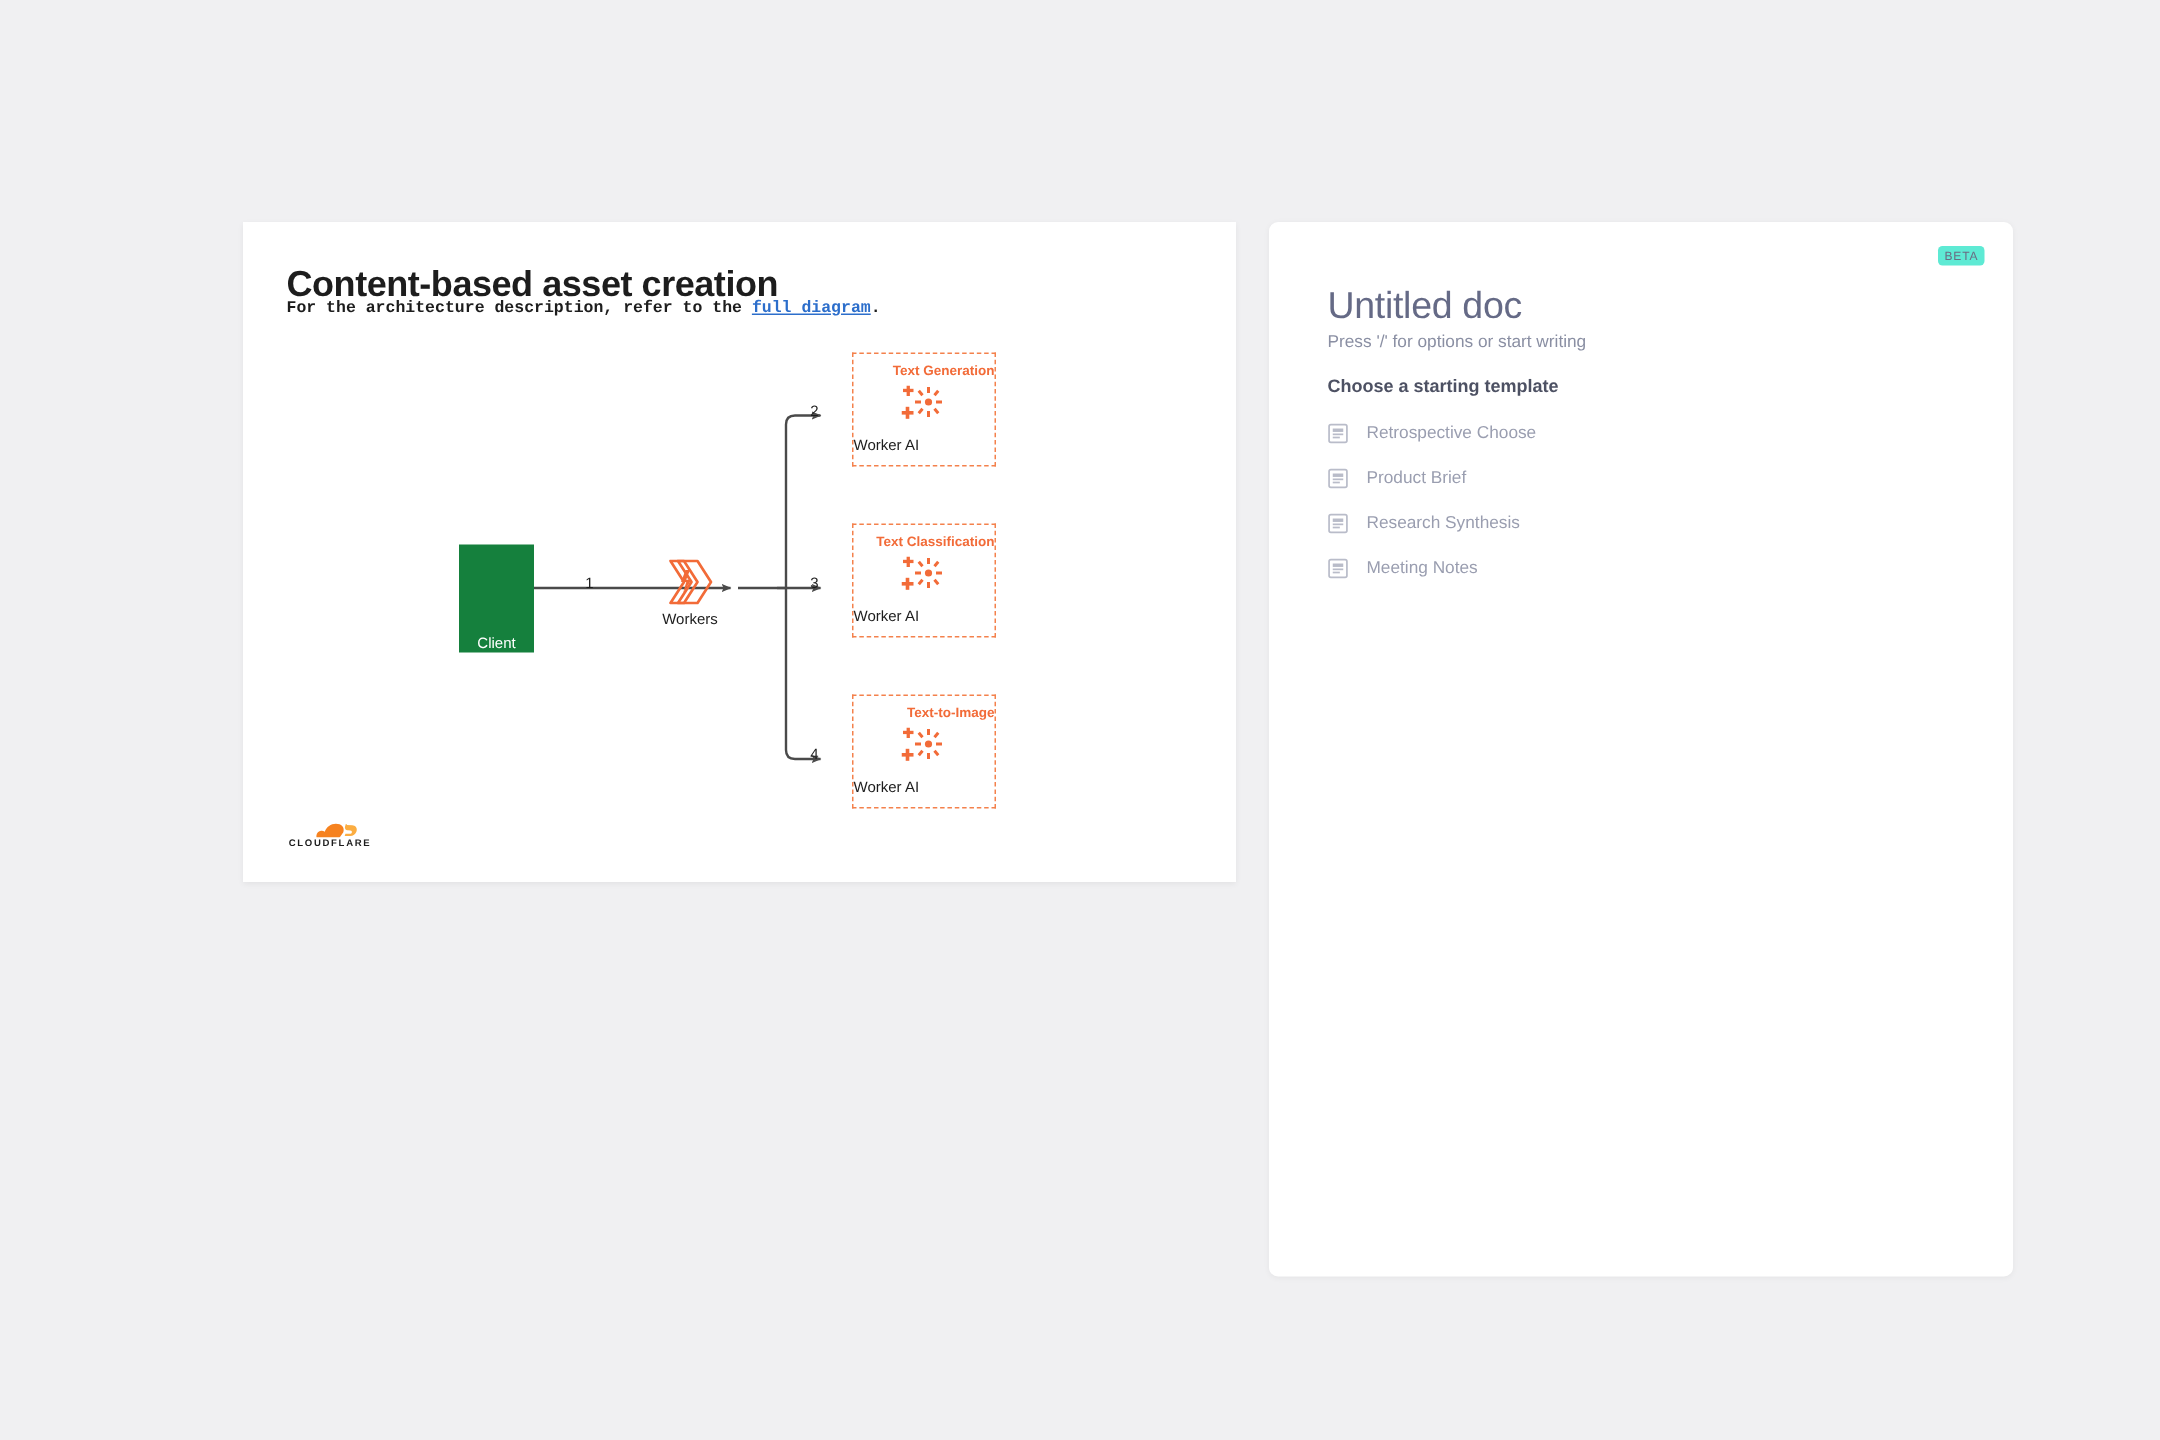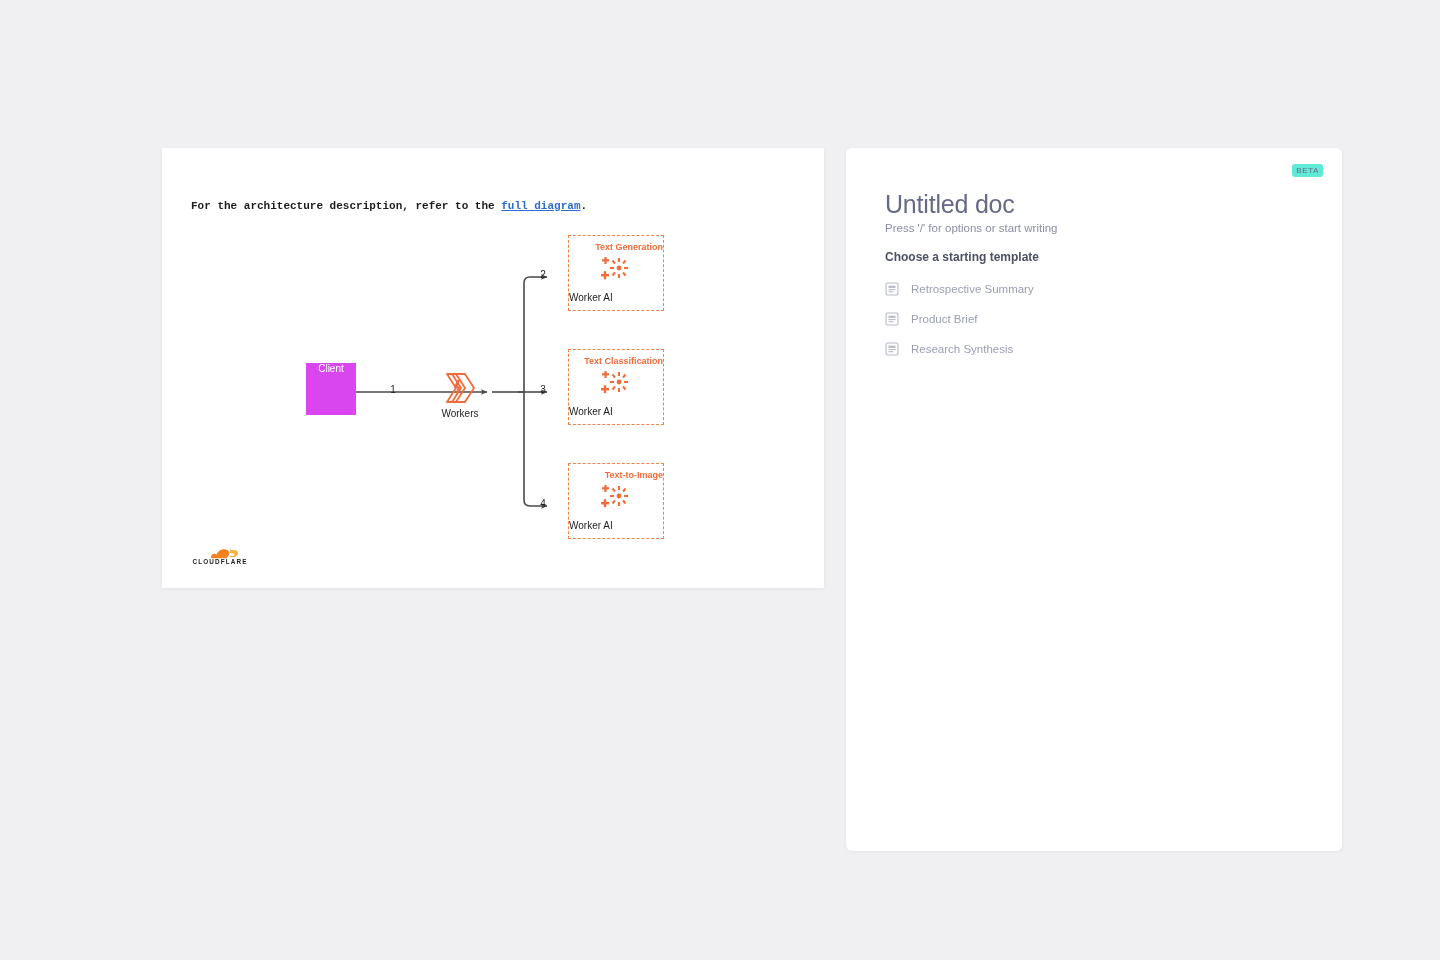--- a/index.html
+++ b/index.html
@@ -59,24 +59,24 @@
     width: 662px;
     height: 440px;
   }
 
   
   #client-node {
     position: absolute;
     left: 144px;
     top: 215px;
     width: 50px;
-    height: 52px;
-    background: #d946ef;
+    height: 72px;
+    background: #15803d;
     display: flex;
-    align-items: flex-start;
+    align-items: flex-end;
     justify-content: center;
   }
   #client-label {
     color: #ffffff;
     font-size: 10px;
     font-weight: 400;
   }
 
   
   #workers-node {
@@ -220,20 +220,21 @@
     height: 14px;
     flex: 0 0 14px;
     display: block;
   }
 </style>
 </head>
 <body>
 
 <div id="diagram-card">
 
+  <div id="diagram-title">Content-based asset creation</div>
 
   <div id="diagram-subtitle"><span>For the architecture description, refer to the </span><a href="#">full diagram</a><span>.</span></div>
 
   <svg id="graph" viewBox="0 0 662 440" xmlns="http://www.w3.org/2000/svg">
     <defs>
       <marker id="arrowhead" markerWidth="7" markerHeight="7" refX="6" refY="3.2" orient="auto" markerUnits="userSpaceOnUse">
         <path d="M0,0.4 L6.6,3.2 L0,6 L1.4,3.2 Z" fill="#4a4a4a"></path>
       </marker>
     </defs>
 
@@ -378,21 +379,21 @@
 
   <div id="templates-list">
 
     <div class="template-item">
       <svg class="template-icon" viewBox="0 0 16 16" xmlns="http://www.w3.org/2000/svg">
         <rect x="1.2" y="1.2" width="13.6" height="13.6" rx="1.4" fill="none" stroke="#b9bcc9" stroke-width="1.3"></rect>
         <rect x="4" y="4.2" width="8" height="2.6" fill="#b9bcc9"></rect>
         <rect x="4" y="8" width="8" height="1.3" fill="#b9bcc9"></rect>
         <rect x="4" y="10.4" width="5.4" height="1.3" fill="#b9bcc9"></rect>
       </svg>
-      <span class="template-item-label">Retrospective Summary</span>
+      <span class="template-item-label">Retrospective Choose</span>
     </div>
 
     <div class="template-item">
       <svg class="template-icon" viewBox="0 0 16 16" xmlns="http://www.w3.org/2000/svg">
         <rect x="1.2" y="1.2" width="13.6" height="13.6" rx="1.4" fill="none" stroke="#b9bcc9" stroke-width="1.3"></rect>
         <rect x="4" y="4.2" width="8" height="2.6" fill="#b9bcc9"></rect>
         <rect x="4" y="8" width="8" height="1.3" fill="#b9bcc9"></rect>
         <rect x="4" y="10.4" width="5.4" height="1.3" fill="#b9bcc9"></rect>
       </svg>
       <span class="template-item-label">Product Brief</span>
@@ -401,15 +402,24 @@
     <div class="template-item">
       <svg class="template-icon" viewBox="0 0 16 16" xmlns="http://www.w3.org/2000/svg">
         <rect x="1.2" y="1.2" width="13.6" height="13.6" rx="1.4" fill="none" stroke="#b9bcc9" stroke-width="1.3"></rect>
         <rect x="4" y="4.2" width="8" height="2.6" fill="#b9bcc9"></rect>
         <rect x="4" y="8" width="8" height="1.3" fill="#b9bcc9"></rect>
         <rect x="4" y="10.4" width="5.4" height="1.3" fill="#b9bcc9"></rect>
       </svg>
       <span class="template-item-label">Research Synthesis</span>
     </div>
 
+    <div class="template-item">
+      <svg class="template-icon" viewBox="0 0 16 16" xmlns="http://www.w3.org/2000/svg">
+        <rect x="1.2" y="1.2" width="13.6" height="13.6" rx="1.4" fill="none" stroke="#b9bcc9" stroke-width="1.3"></rect>
+        <rect x="4" y="4.2" width="8" height="2.6" fill="#b9bcc9"></rect>
+        <rect x="4" y="8" width="8" height="1.3" fill="#b9bcc9"></rect>
+        <rect x="4" y="10.4" width="5.4" height="1.3" fill="#b9bcc9"></rect>
+      </svg>
+      <span class="template-item-label">Meeting Notes</span>
+    </div>
 
   </div>
 </div>
 
 </body></html>

